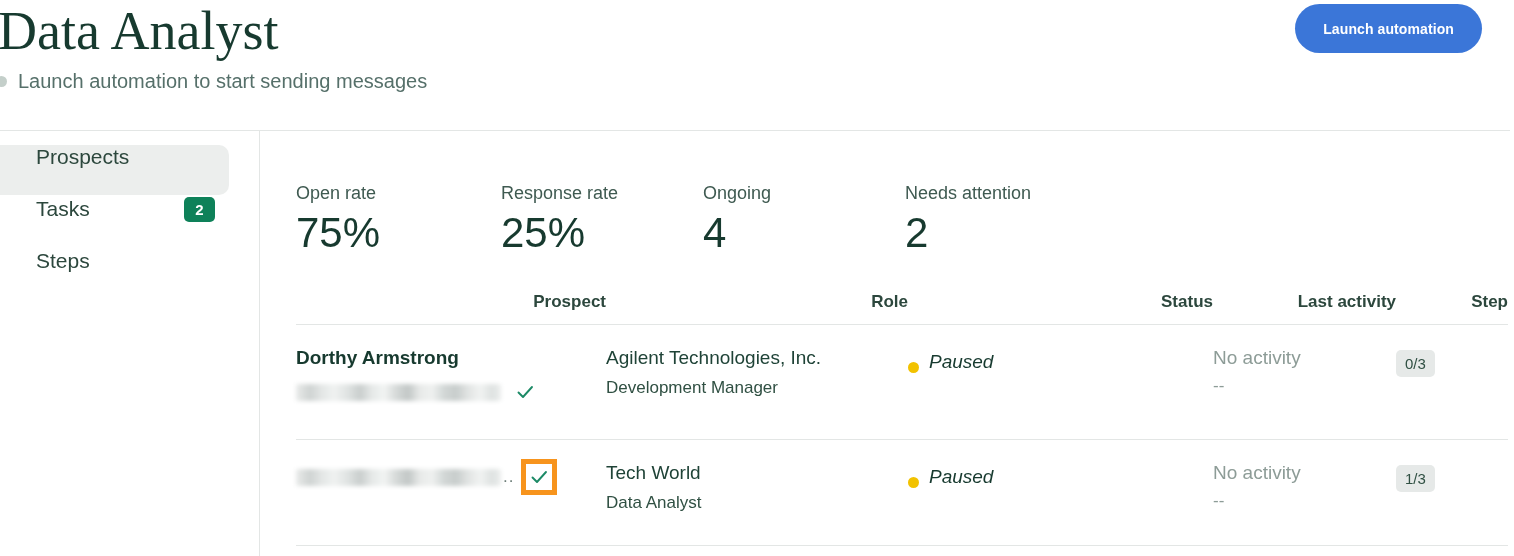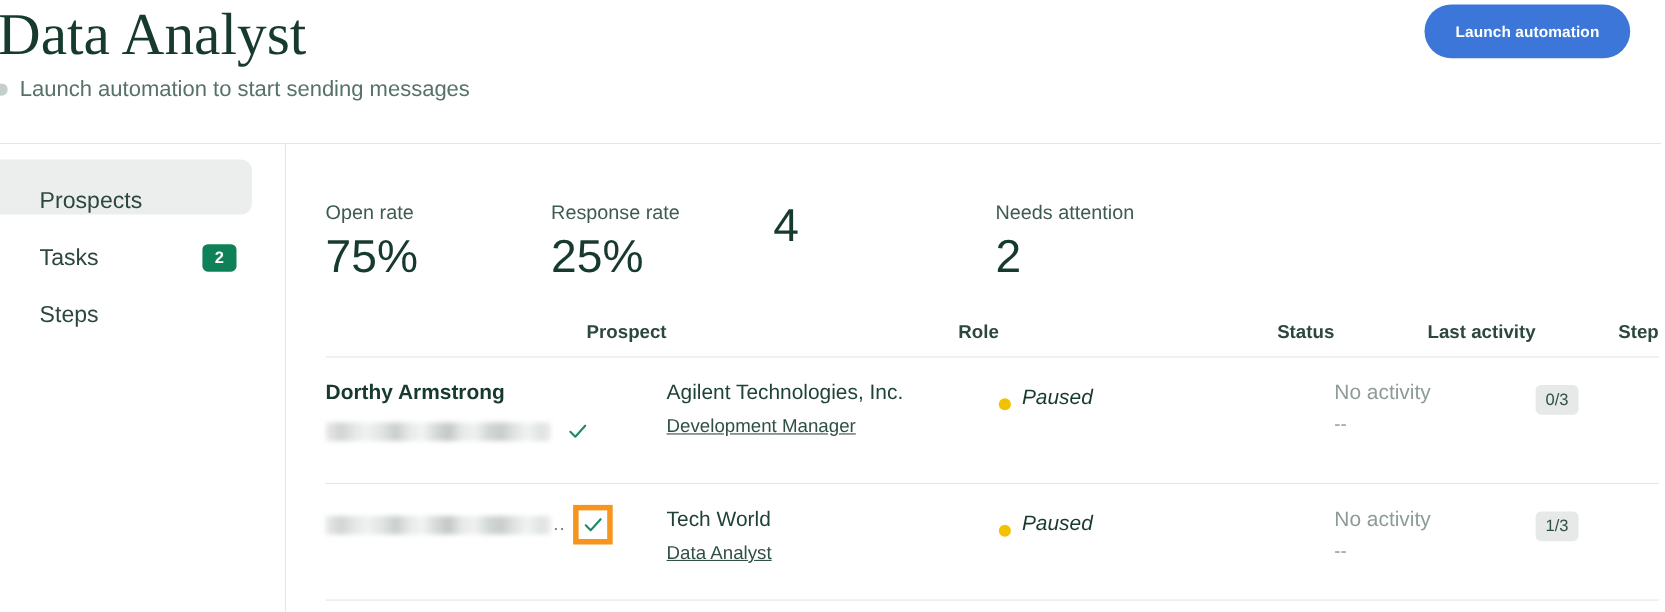--- a/index.html
+++ b/index.html
@@ -81,21 +81,21 @@
   }
 
   .sidebar {
     width: 260px;
     flex: 0 0 260px;
     border-right: 1px solid #e3e6e5;
     padding-top: 15px;
   }
   .nav-item {
     display: flex;
-    align-items: flex-end;
+    align-items: flex-start;
     height: 50px;
     padding-left: 36px;
     padding-right: 18px;
     font-size: 21px;
     color: #2c473d;
     border-radius: 0 10px 10px 0;
     cursor: pointer;
   }
   .nav-item.active {
     background: #eceeed;
@@ -221,21 +221,20 @@
   .role-company {
     font-size: 19px;
     color: #1f4337;
     line-height: 22px;
     margin-bottom: 9px;
   }
   .role-title {
     font-size: 17px;
     color: #305043;
     line-height: 20px;
-    text-decoration: underline;
   }
 
   .status-line {
     display: flex;
     align-items: flex-end;
     padding-top: 4px;
     font-style: italic;
   }
   .status-dot {
     width: 11px;
@@ -308,20 +307,21 @@
     <div class="stats">
       <div class="stat" style="width:205px">
         <div class="stat-label">Open rate</div>
         <div class="stat-value">75%</div>
       </div>
       <div class="stat" style="width:202px">
         <div class="stat-label">Response rate</div>
         <div class="stat-value">25%</div>
       </div>
       <div class="stat" style="width:202px">
+        <div class="stat-label">Ongoing</div>
         <div class="stat-value">4</div>
       </div>
       <div class="stat">
         <div class="stat-label">Needs attention</div>
         <div class="stat-value">2</div>
       </div>
     </div>
 
     <div class="tbl">
 

